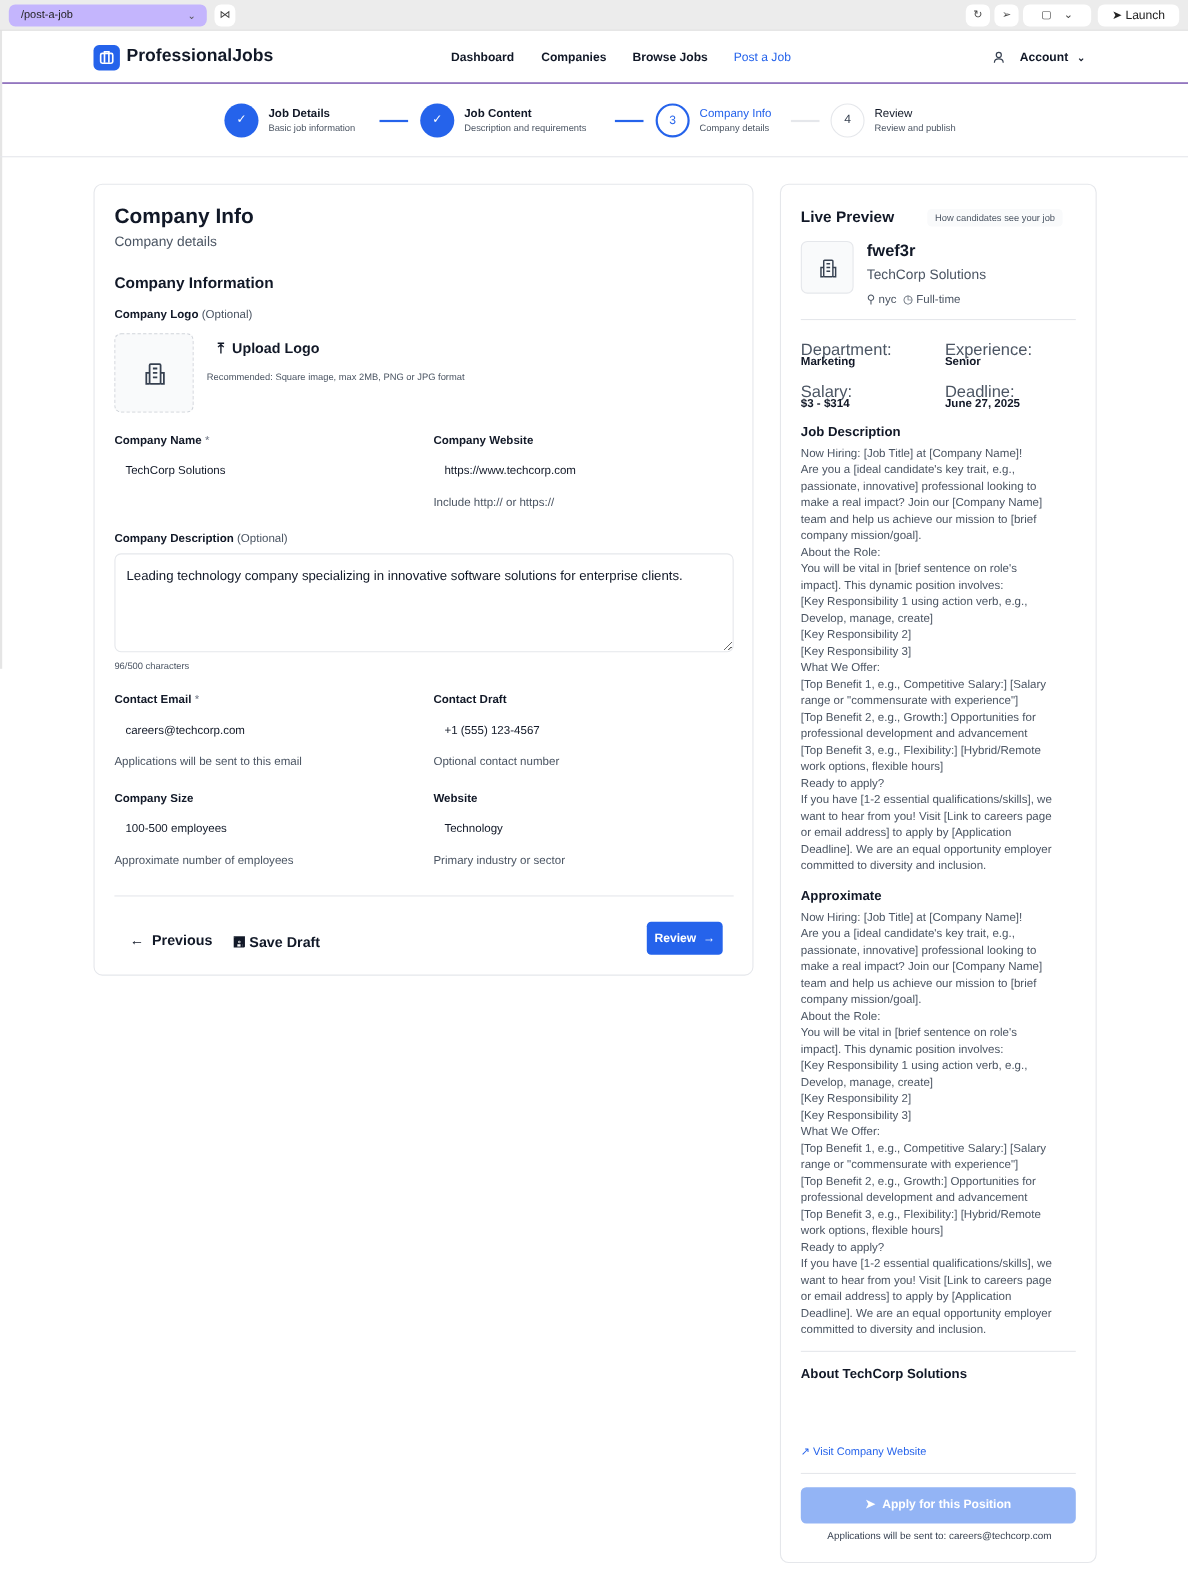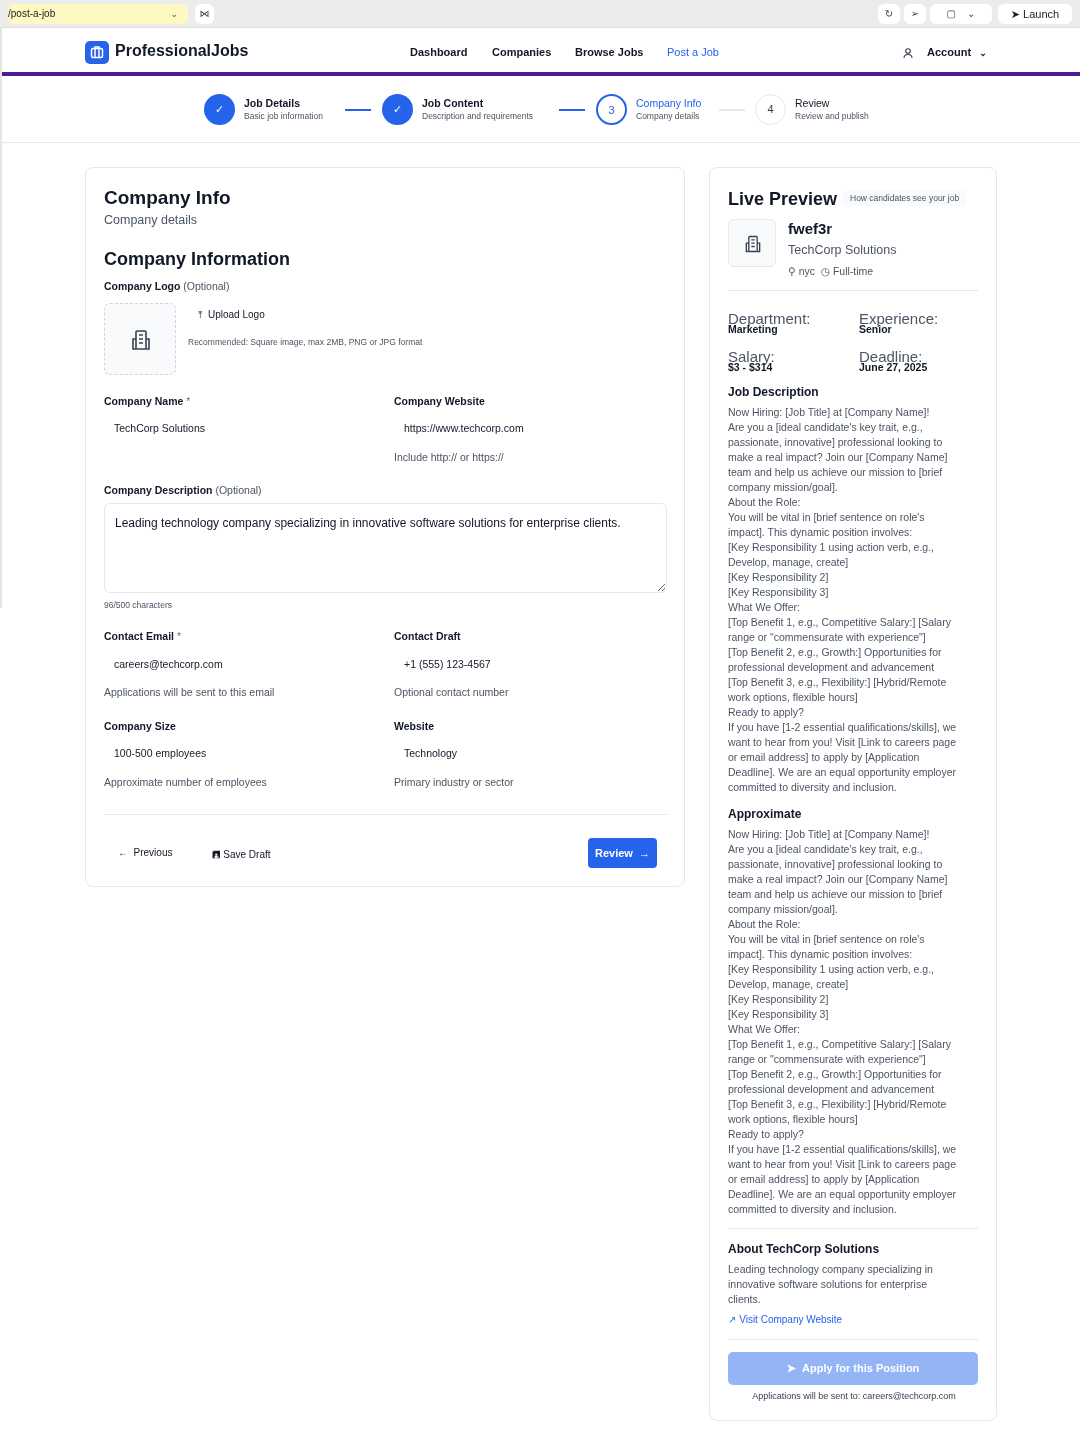--- a/index.html
+++ b/index.html
@@ -1,49 +1,49 @@
 <!DOCTYPE html>
 <html><head>
 <meta charset="utf-8">
 <style>
 *{box-sizing:border-box;margin:0;padding:0}
 html,body{width:1080px;height:1445px;overflow:hidden;background:#fff;font-family:"Liberation Sans",sans-serif;color:#111827}
 .topbar{position:absolute;left:0;top:0;width:1080px;height:28px;background:#ececec;border-bottom:1px solid #dcdcdc}
-.urlbox{position:absolute;left:8px;top:4px;width:180px;height:20px;background:#fef9c3;border-radius:6px;font-size:10px;line-height:20px;color:#222}
+.urlbox{position:absolute;left:8px;top:4px;width:180px;height:20px;background:#c4b5fd;border-radius:6px;font-size:10px;line-height:20px;padding-left:11px;color:#222}
 .urlbox .chev{position:absolute;right:10px;top:0;font-size:9px;color:#555}
 .tb-btn{position:absolute;top:4px;height:20px;background:#fff;border-radius:6px;font-size:10px;line-height:20px;text-align:center;color:#444}
 .launch{font-size:11px;color:#222}
 .leftedge{position:absolute;left:0;top:28px;width:2px;height:580px;background:#e5e5e5}
-nav.header{position:absolute;left:2px;top:28px;width:1078px;height:48px;border-bottom:4px solid #4c1d95;background:#fff}
+nav.header{position:absolute;left:2px;top:28px;width:1078px;height:48px;border-bottom:1px solid #4c1d95;background:#fff}
 .logo-box{position:absolute;left:83px;top:13px;width:24px;height:23px;background:#2563eb;border-radius:5px}
 .brand{position:absolute;left:113px;top:14px;font-size:16px;font-weight:700;color:#111827}
 .navlinks a{position:absolute;top:18px;font-size:11px;color:#111827;text-decoration:none;font-weight:600}
 .account{position:absolute;left:900px;top:18px;font-size:11px;font-weight:600}
 .steps{position:absolute;left:0;top:77px;width:1080px;height:66px;border-bottom:1px solid #e5e7eb}
 .step-c{position:absolute;top:17px;width:31px;height:31px;border-radius:50%;font-size:11px;text-align:center;line-height:29px}
 .step-c.done{background:#2563eb;color:#fff;line-height:31px}
 .step-c.active{border:2px solid #2563eb;color:#2563eb}
 .step-c.todo{border:1.5px solid #e5e7eb;color:#374151}
 .step-t{position:absolute;top:20px;font-size:10.5px;font-weight:600;color:#111827}
 .step-s{position:absolute;top:34px;font-size:8.5px;color:#4b5563}
 .step-line{position:absolute;top:32px;height:2px;width:26px}
 .card{position:absolute;background:#fff;border:1px solid #e5e7eb;border-radius:8px}
 .h1{position:absolute;font-size:19px;font-weight:700}
 .sub{position:absolute;font-size:12.5px;color:#4b5563}
-.h2{position:absolute;font-size:18px;font-weight:700}
+.h2{position:absolute;font-size:14px;font-weight:700}
 .lbl{position:absolute;font-size:10.5px;font-weight:600;color:#111827}
 .lbl .opt{font-weight:400;color:#4b5563}
 .lbl .req{color:#6b7280;font-weight:400}
 .val{position:absolute;font-size:10.5px;color:#111827}
 .hint{position:absolute;font-size:10.5px;color:#4b5563}
 .tiny{position:absolute;font-size:8.5px;color:#4b5563}
 .logo-drop{position:absolute;border:1px dashed #d1d5db;border-radius:6px;background:#f9fafb}
 textarea{position:absolute;border:1px solid #e5e7eb;border-radius:6px;font-family:"Liberation Sans",sans-serif;font-size:12px;line-height:18px;padding:10px;color:#111827;resize:both;background:#fff}
 .divider{position:absolute;height:1px;background:#e5e7eb}
-.btn-ghost{position:absolute;font-size:10px;font-weight:400;color:#111827}
+.btn-ghost{position:absolute;font-size:13px;font-weight:700;color:#111827}
 .btn-primary{position:absolute;background:#2563eb;color:#fff;border-radius:4px;font-size:11px;font-weight:600;text-align:center;line-height:30px}
 .pv-badge{position:absolute;background:#f9fafb;border-radius:4px;font-size:8.5px;color:#4b5563;padding:3px 7px}
 .pv-logo{position:absolute;border:1px solid #e5e7eb;border-radius:6px;background:#f9fafb}
 .pv-text{position:absolute;font-size:10.5px;line-height:15px;color:#4b5563;white-space:pre-line}
 .pv-k{position:absolute;font-size:15px;color:#4b5563}
 .pv-v{position:absolute;font-size:10.5px;font-weight:700;color:#111827}
 .apply{position:absolute;background:#93b4f5;color:#fff;border-radius:5px;font-size:11px;font-weight:600;text-align:center;line-height:33px}
 .link{position:absolute;font-size:10px;color:#2563eb}
 svg{display:inline-block;vertical-align:middle}
 </style>
@@ -247,23 +247,20 @@
 work options, flexible hours]
 Ready to apply?
 If you have [1-2 essential qualifications/skills], we
 want to hear from you! Visit [Link to careers page
 or email address] to apply by [Application
 Deadline]. We are an equal opportunity employer
 committed to diversity and inclusion.</div>
 
   <div class="divider" style="left:18px;top:1060px;width:250px"></div>
   <div style="position:absolute;left:18px;top:1074px;font-size:12px;font-weight:700">About TechCorp Solutions</div>
-  <div class="pv-text" style="left:18px;top:1094px;width:260px">Leading technology company specializing in
-innovative software solutions for enterprise
-clients.</div>
   <div class="link" style="left:18px;top:1146px">
     <span>↗</span> <span>Visit Company Website</span>
   </div>
   <div class="divider" style="left:18px;top:1171px;width:250px"></div>
   <div class="apply" style="left:18px;top:1184px;width:250px;height:33px">
     <span>➤</span>&nbsp;&nbsp;<span>Apply for this Position</span>
   </div>
   <div style="position:absolute;left:0;top:1223px;width:288px;text-align:center;font-size:9px;color:#374151">Applications will be sent to: careers@techcorp.com</div>
 </div>
 

